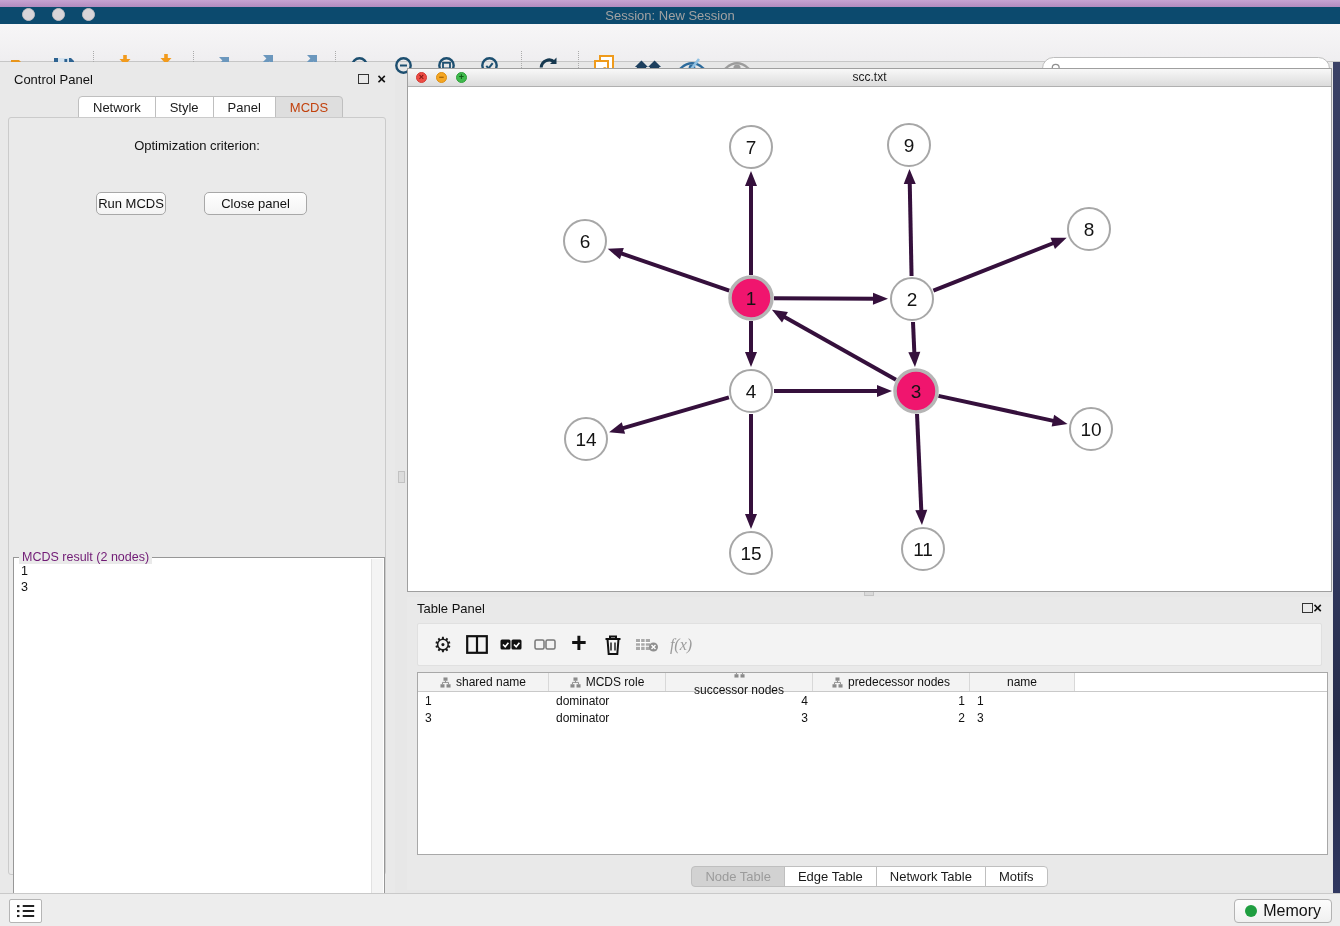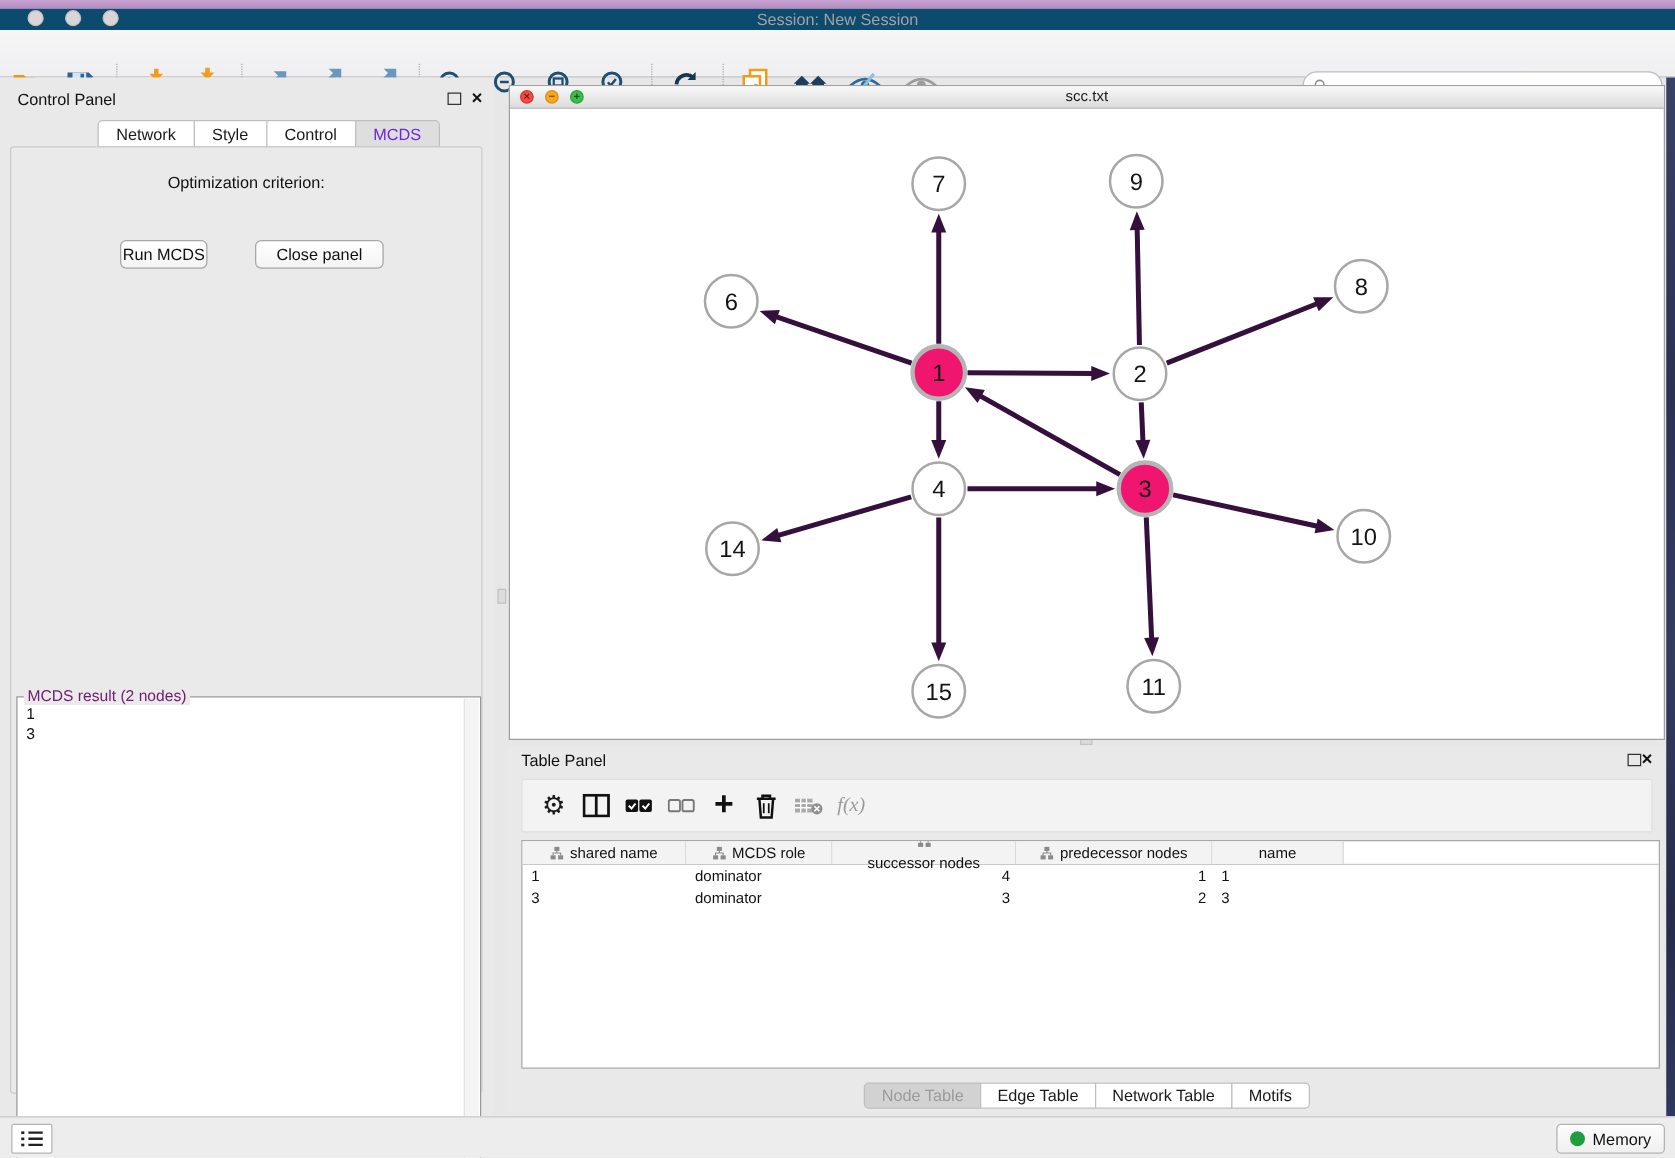--- a/index.html
+++ b/index.html
@@ -31,21 +31,21 @@
   #cp-title { position:absolute; left:14px; top:10px; font-size:13px; color:#111; }
   .win-float { position:absolute; width:11px; height:10px; border:1.5px solid #333; }
   .win-close { position:absolute; font-size:15px; font-weight:bold; color:#111; line-height:10px; }
   .win-close::before { content:"\00D7"; }
   #cp-float { left:358px; top:12px; } #cp-close { right:9px; top:12px; }
   #cp-tabs { position:absolute; left:78px; top:34px; display:flex; }
   .cp-tab { height:22px; padding:0 14px; background:#fff; border:1px solid #bfbfbf; margin-left:-1px;
     font-size:13px; color:#1a1a1a; display:flex; align-items:center; cursor:pointer; }
   .cp-tab:first-child { border-radius:4px 0 0 0; margin-left:0; }
   .cp-tab:last-child { border-radius:0 4px 0 0; }
-  .cp-tab.active { background:#dedede; color:#6d28d9; }
+  .cp-tab.active { background:#dedede; color:#c2410c; }
   #cp-content { position:absolute; left:8px; top:55px; width:378px; height:758px; background:#eaeaea; border:1px solid #cbcbcb; border-radius:3px; }
   #opt-label { position:absolute; left:0; top:20px; width:100%; text-align:center; font-size:13px; color:#111; }
   #opt-select { position:absolute; left:37px; top:41px; width:307px; height:23px; background:#fff; border:1px solid #a9a9a9; border-radius:5px;
     font-size:13px; color:#111; display:flex; align-items:center; padding:0 10px; cursor:pointer; }
   #opt-spinner { position:absolute; right:8px; top:3px; width:11px; height:16px; }
   #opt-spinner .up { width:0;height:0;border-left:4.5px solid transparent;border-right:4.5px solid transparent;border-bottom:5px solid #555; margin:1px auto 2px; }
   #opt-spinner .dn { width:0;height:0;border-left:4.5px solid transparent;border-right:4.5px solid transparent;border-top:5px solid #555; margin:0 auto; }
   .pbutton { position:absolute; height:23px; background:linear-gradient(#ffffff,#f3f3f3); border:1px solid #a8a8a8; border-radius:5px;
     font-size:13px; color:#111; display:flex; align-items:center; justify-content:center; cursor:pointer; }
   #btn-run { left:87px; top:74px; width:70px; }
@@ -98,21 +98,21 @@
     font-size:13px; color:#1a1a1a; display:flex; align-items:center; cursor:pointer; }
   .tp-tab:first-child { border-radius:4px 0 0 4px; margin-left:0; }
   .tp-tab:last-child { border-radius:0 4px 4px 0; }
   .tp-tab.active { background:#d2d2d2; color:#9b9b9b; }
 
   
   #status-bar { left:0; top:893px; width:1340px; height:33px; background:#ededed; border-top:1px solid #c9c9c9; }
   #list-btn { position:absolute; left:9px; top:5px; width:33px; height:24px; background:#fff; border:1px solid #b5b5b5; border-radius:2px;
     display:flex; align-items:center; justify-content:center; cursor:pointer; }
   #memory-btn { position:absolute; right:8px; top:5px; height:24px; padding:0 10px; background:linear-gradient(#fdfdfd,#f0f0f0);
-    border:1px solid #b3b3b3; border-radius:4px; display:flex; align-items:center; gap:6px; font-size:13px; color:#111; cursor:pointer; }
+    border:1px solid #b3b3b3; border-radius:4px; display:flex; align-items:center; gap:6px; font-size:16px; color:#111; cursor:pointer; }
   #memory-dot { width:12px; height:12px; border-radius:50%; background:#1f9e40; }
 </style>
 </head>
 <body>
 
 <div id="purple-stripe" class="abs"></div>
 <div id="titlebar" class="abs">
   <span class="traffic t1"></span>
   <span class="traffic t2"></span>
   <span class="traffic t3"></span>
@@ -265,21 +265,21 @@
 
 <div id="desktop-strip" class="abs"></div>
 
 <div id="control-panel" class="abs">
   <span id="cp-title">Control Panel</span>
   <span id="cp-float" class="win-float"></span>
   <span id="cp-close" class="win-close"></span>
   <div id="cp-tabs">
       <div class="cp-tab">Network</div>
       <div class="cp-tab">Style</div>
-      <div class="cp-tab">Control</div>
+      <div class="cp-tab">Panel</div>
       <div class="cp-tab active">MCDS</div>
     </div>
   <div id="cp-content">
     <div id="opt-label">Optimization criterion:</div>
     <div id="btn-run" class="pbutton">Run MCDS</div>
     <div id="btn-closepanel" class="pbutton">Close panel</div>
     <div id="result-box">
       <span id="result-legend">MCDS result (2 nodes)</span>
       <div id="result-text">
           <div>1</div>

